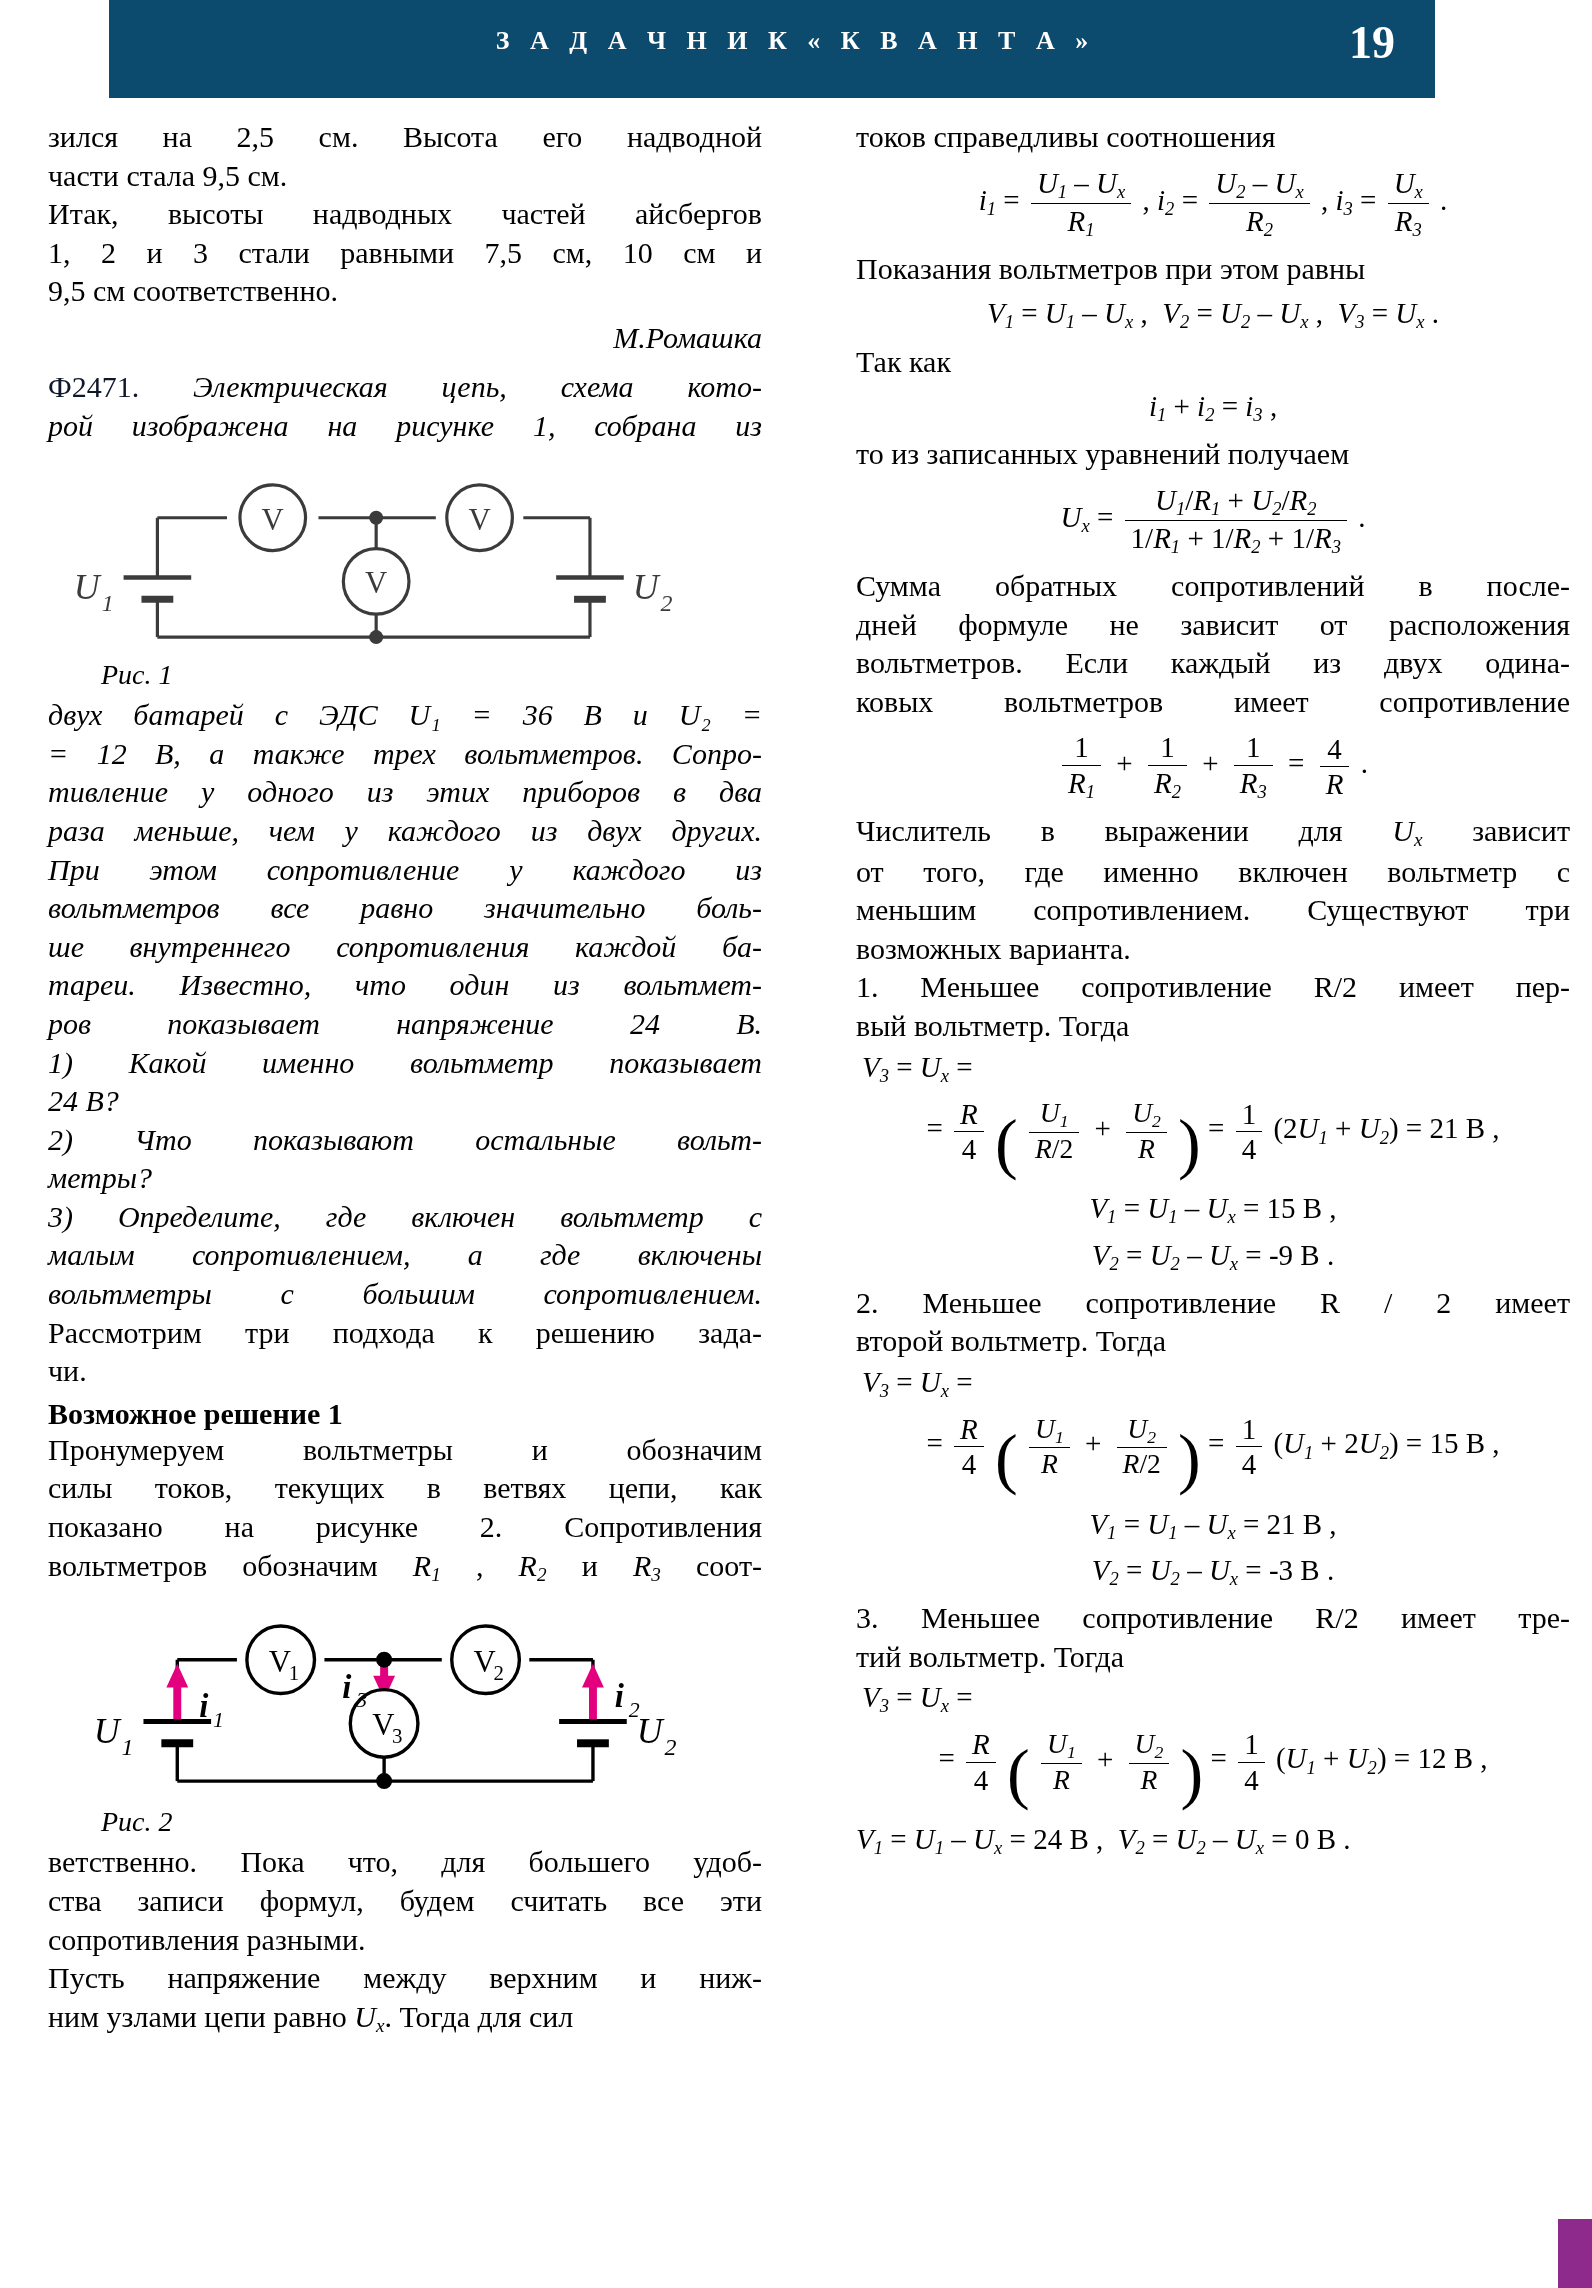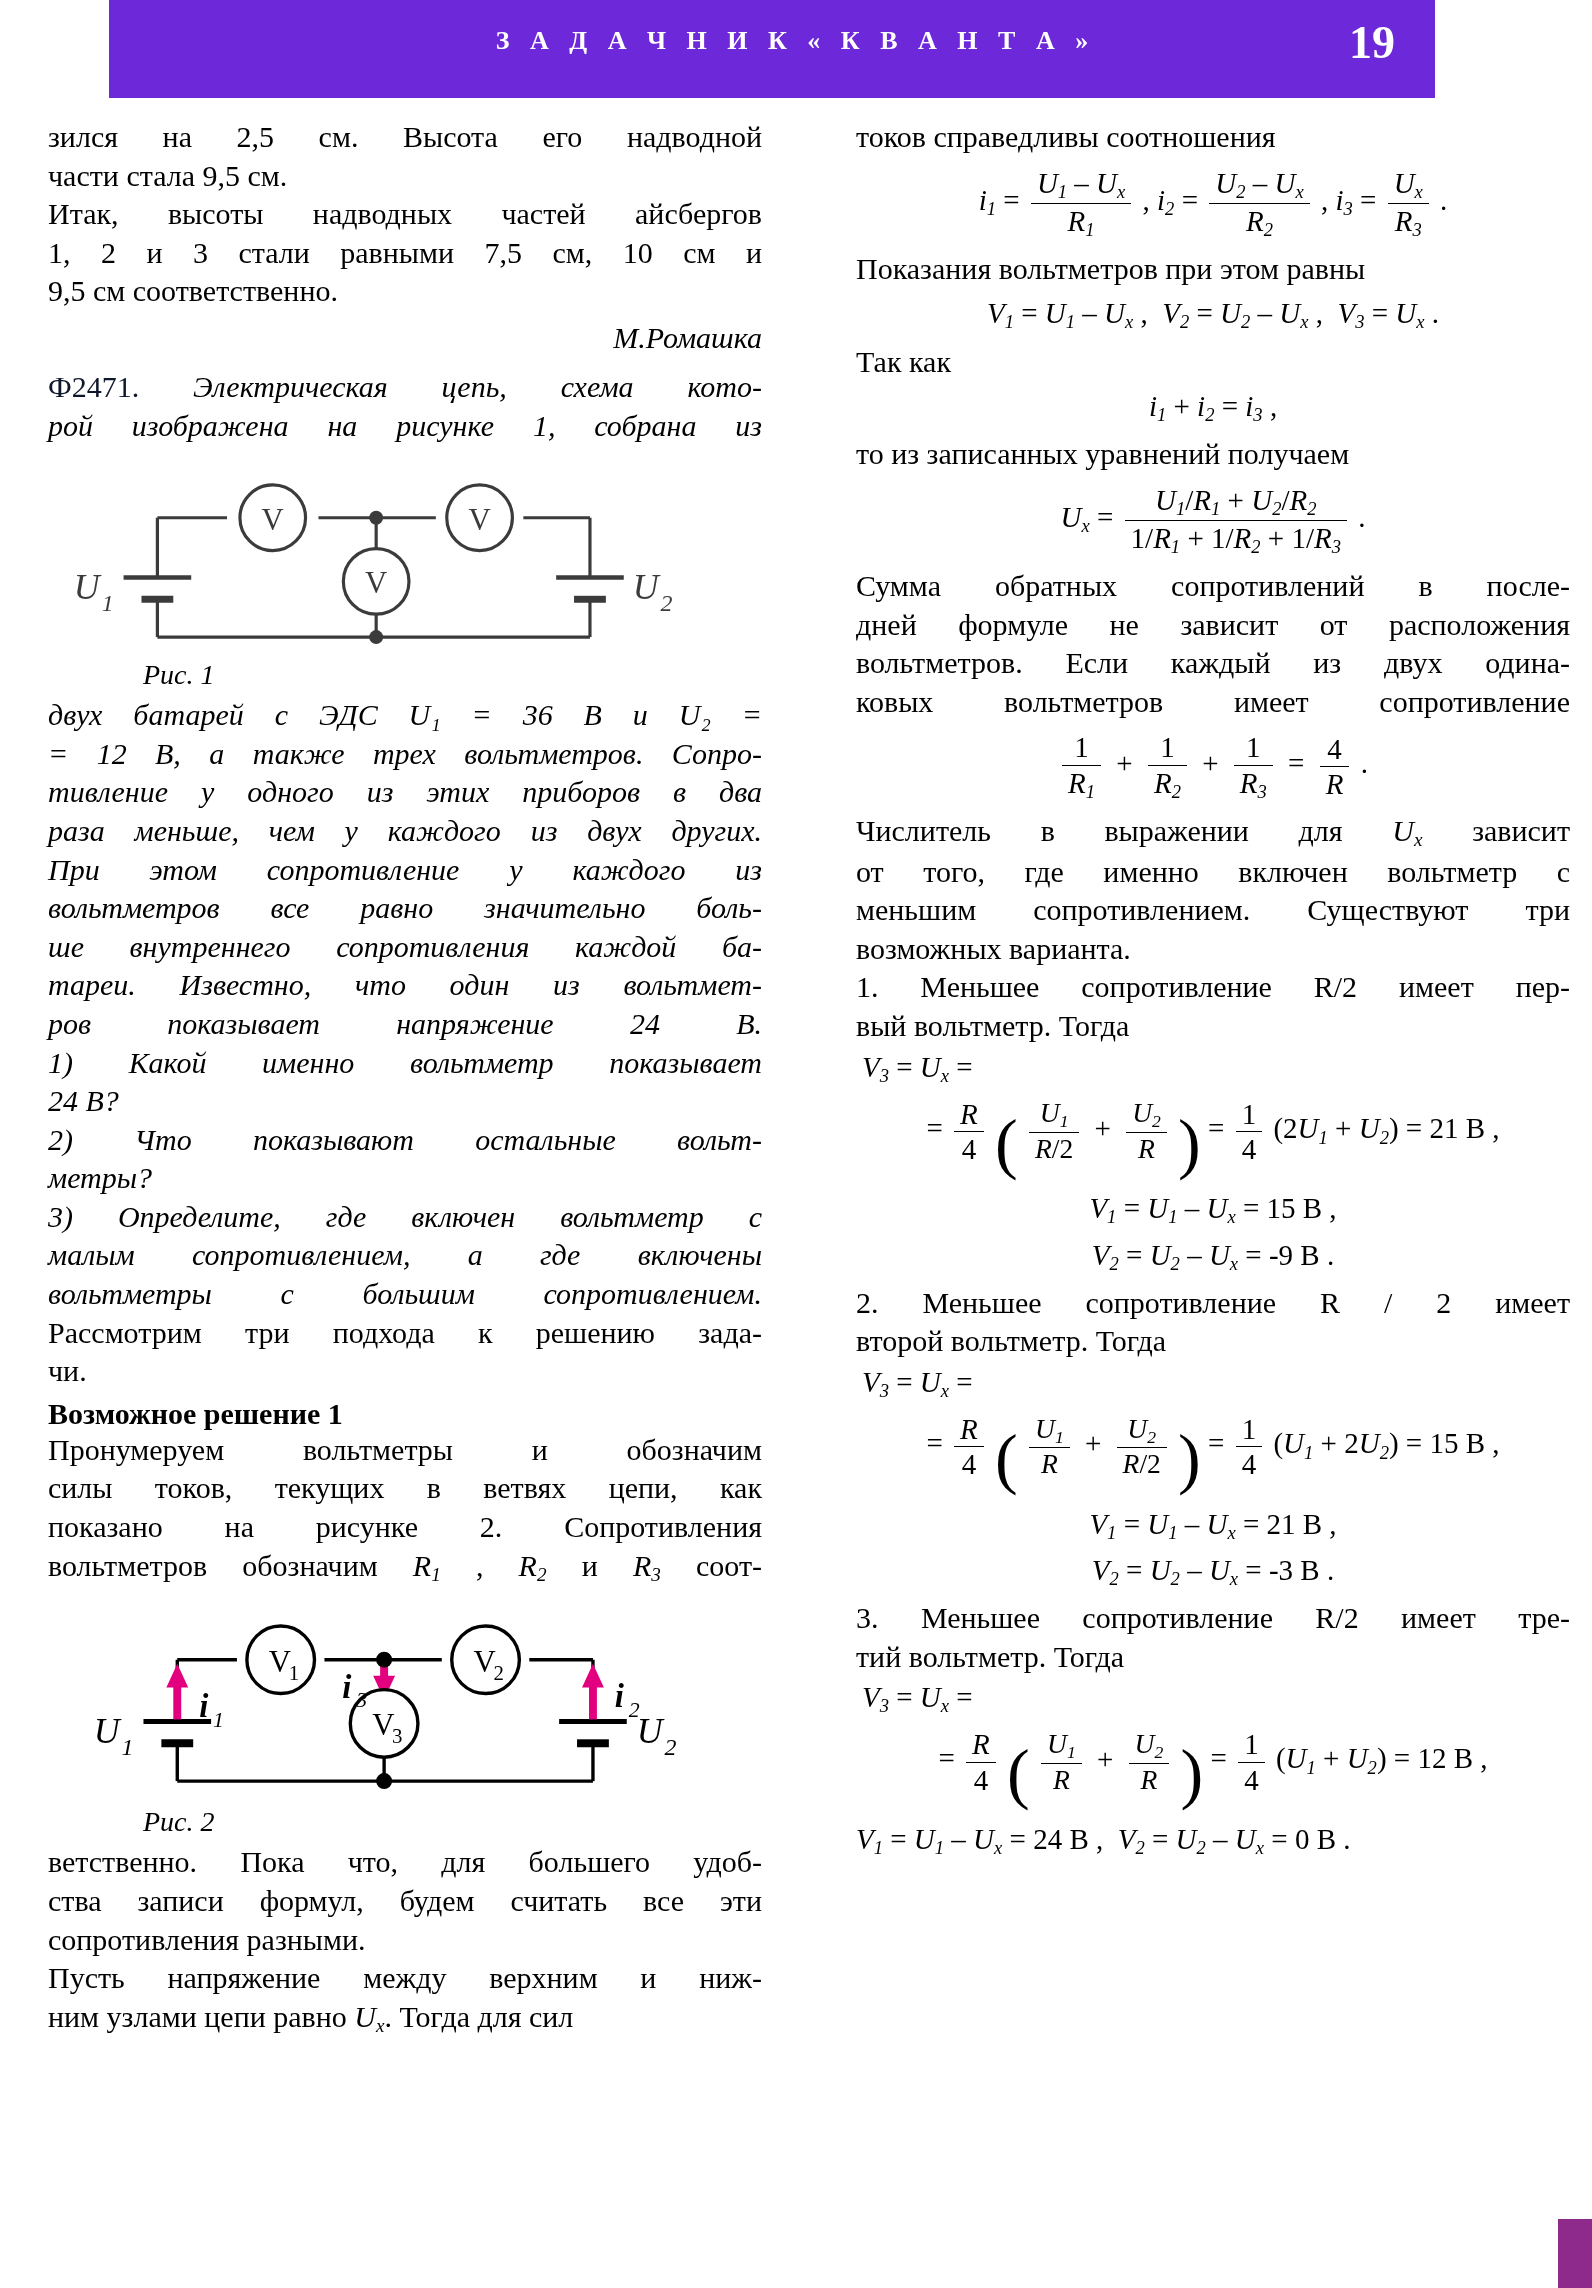--- a/index.html
+++ b/index.html
@@ -7,21 +7,21 @@
     width:1592px;height:2289px;
     background:#ffffff;
     font-family:"Liberation Serif","DejaVu Serif",serif;
     color:#000;
     position:relative;
     overflow:hidden;
   }
   
   .header-band{
     position:absolute;left:109px;top:0;width:1326px;height:98px;
-    background:#6d28d9;
+    background:#0c4a6e;
   }
   .header-title{
     position:absolute;left:0;top:26px;width:1373px;
     text-align:center;
     color:#ffffff;
     font-size:26px;
     font-weight:700;
     letter-spacing:7px;
     font-family:"Liberation Serif","DejaVu Serif",serif;
   }
@@ -70,21 +70,21 @@
     text-align:center;margin:0 4px;
   }
   .frac .num{display:block;padding:0 6px;border-bottom:1.6px solid #000;line-height:1.18;}
   .frac .den{display:block;padding:0 6px;line-height:1.18;}
   .big-paren{font-size:2.35em;vertical-align:-.40em;font-family:"Liberation Serif",serif;}
   .op{padding:0 4px;}
   .frac-small .num,.frac-small .den{font-size:.95em;}
 
   
   .figure{position:relative;margin:16px 0 6px 0;}
-  .figcap{font-style:italic;font-size:28px;margin-left:95px;}
+  .figcap{font-style:italic;font-size:28px;margin-left:53px;}
   svg{display:block;}
 </style>
 </head>
 <body>
 
 <div class="header-band">
   <div class="header-title">З А Д А Ч Н И К   « К В А Н Т А »</div>
   <div class="page-number">19</div>
 </div>
 <div class="bottom-mark"></div>

